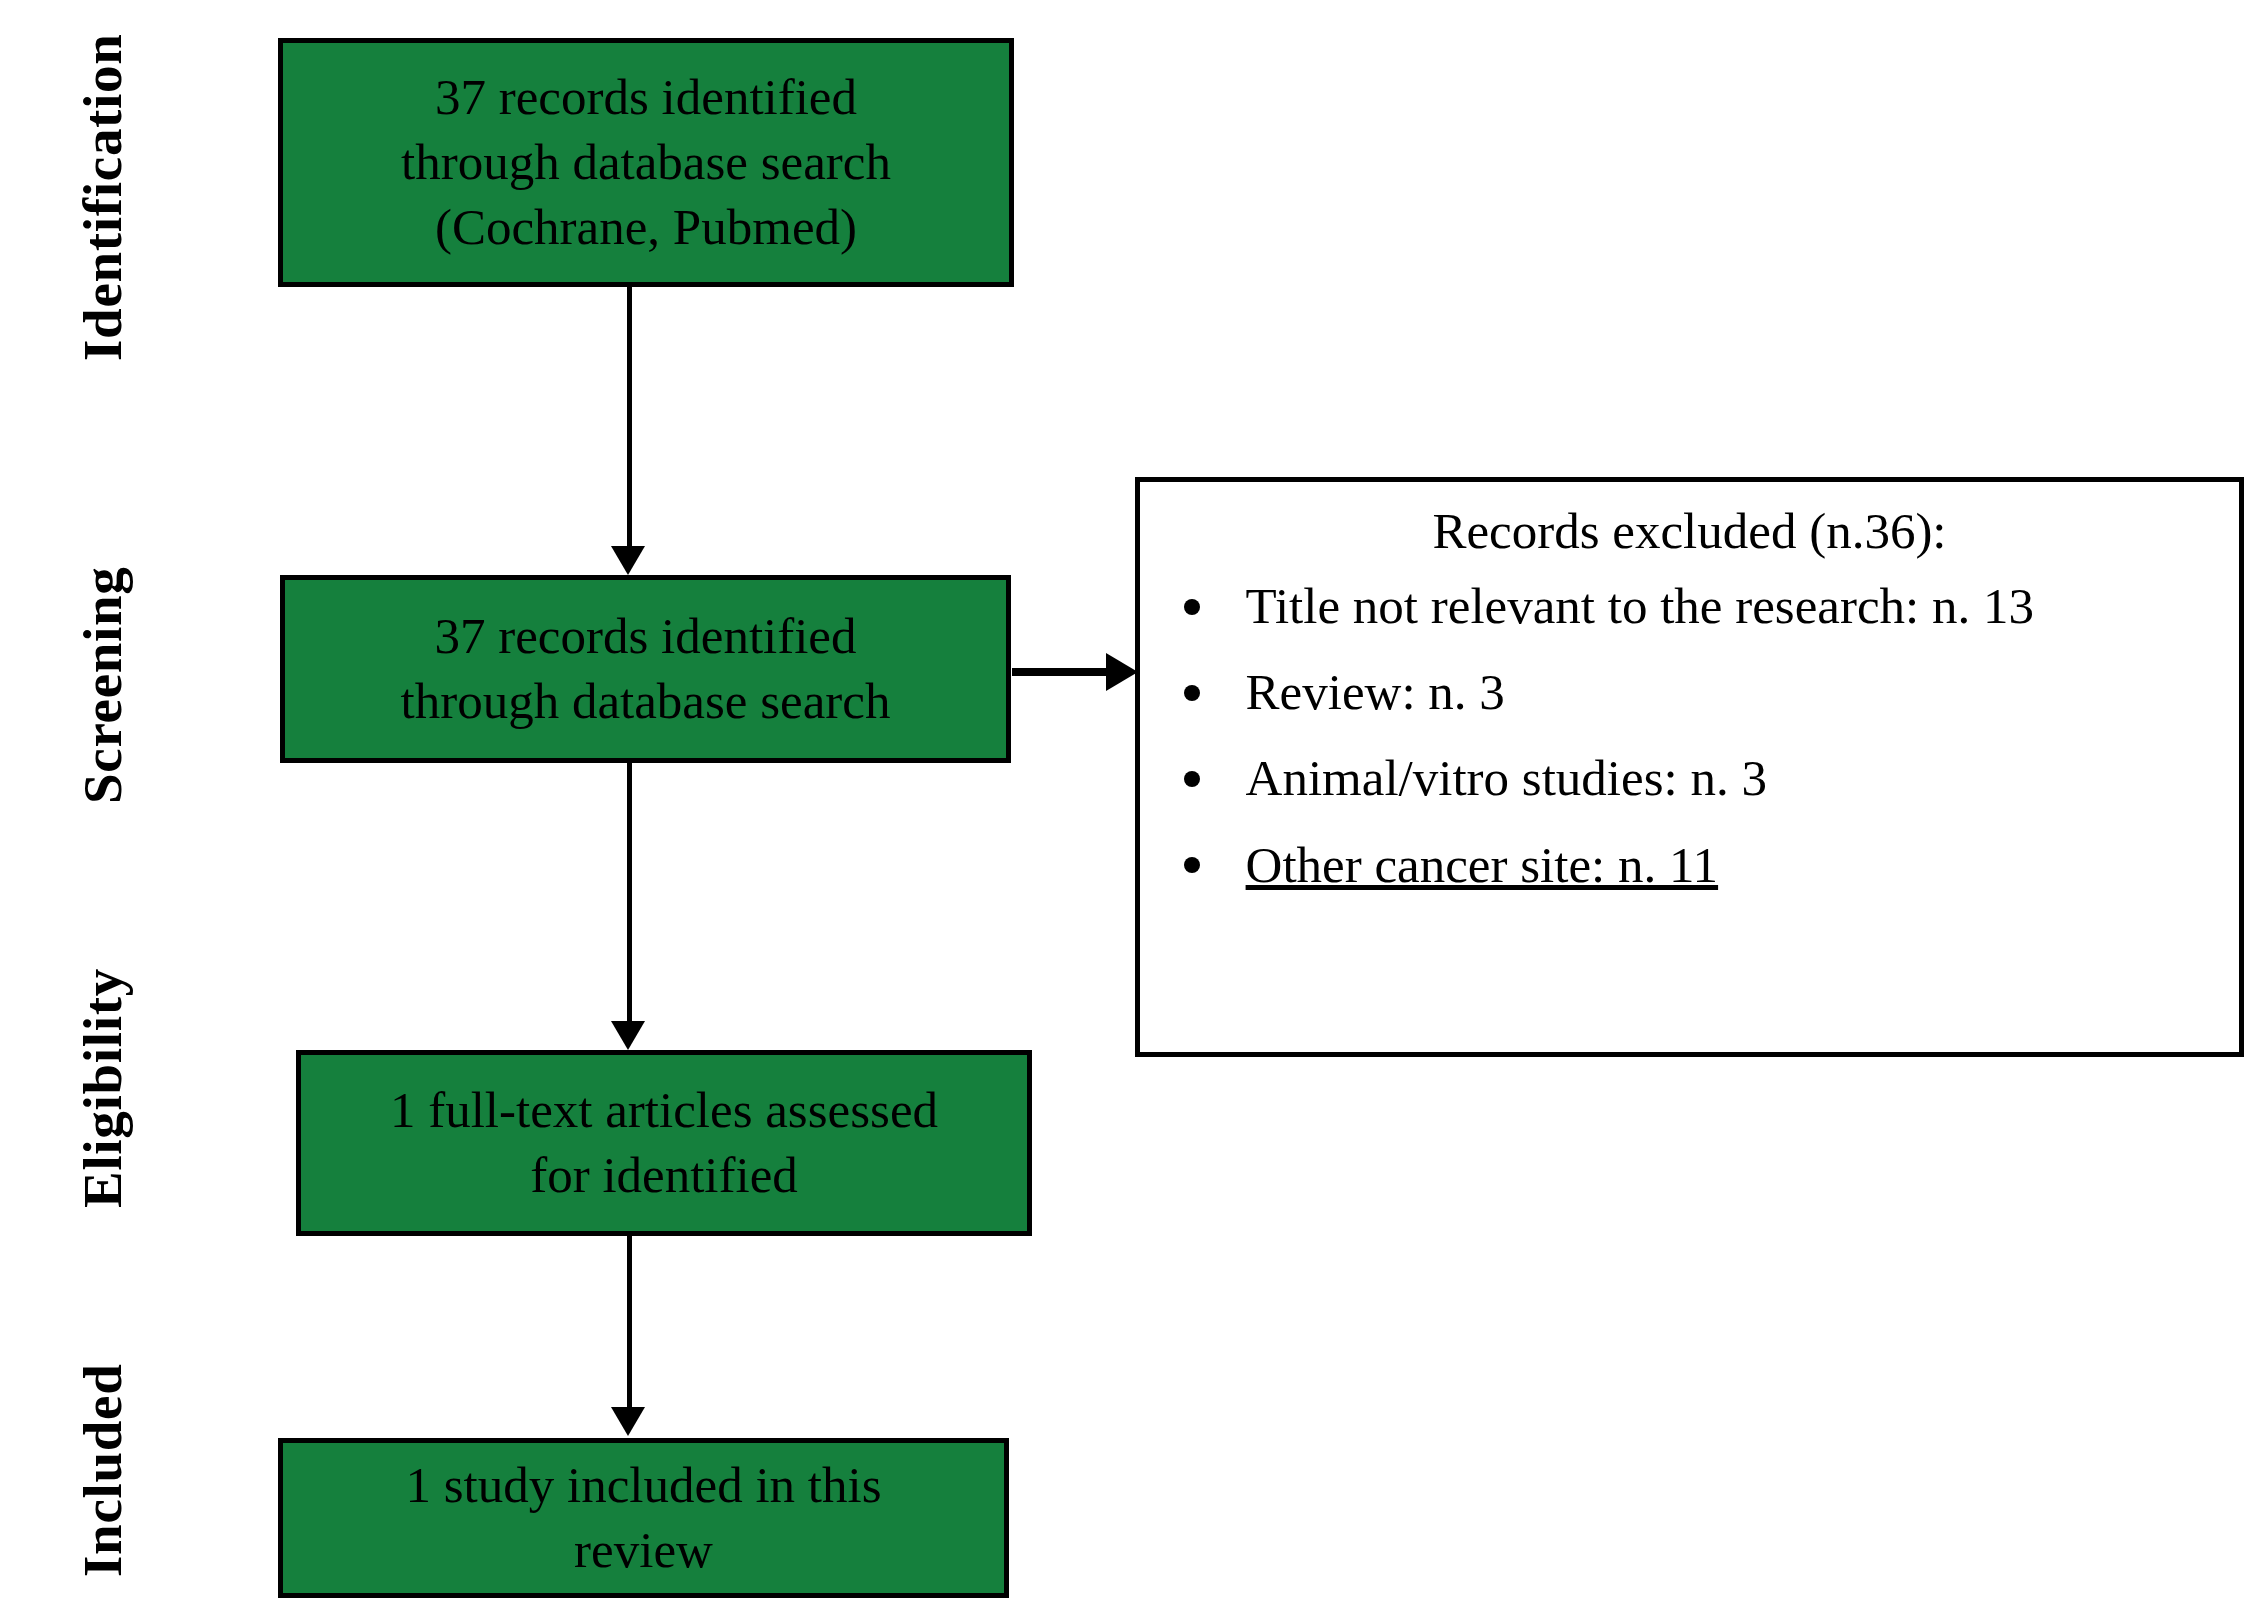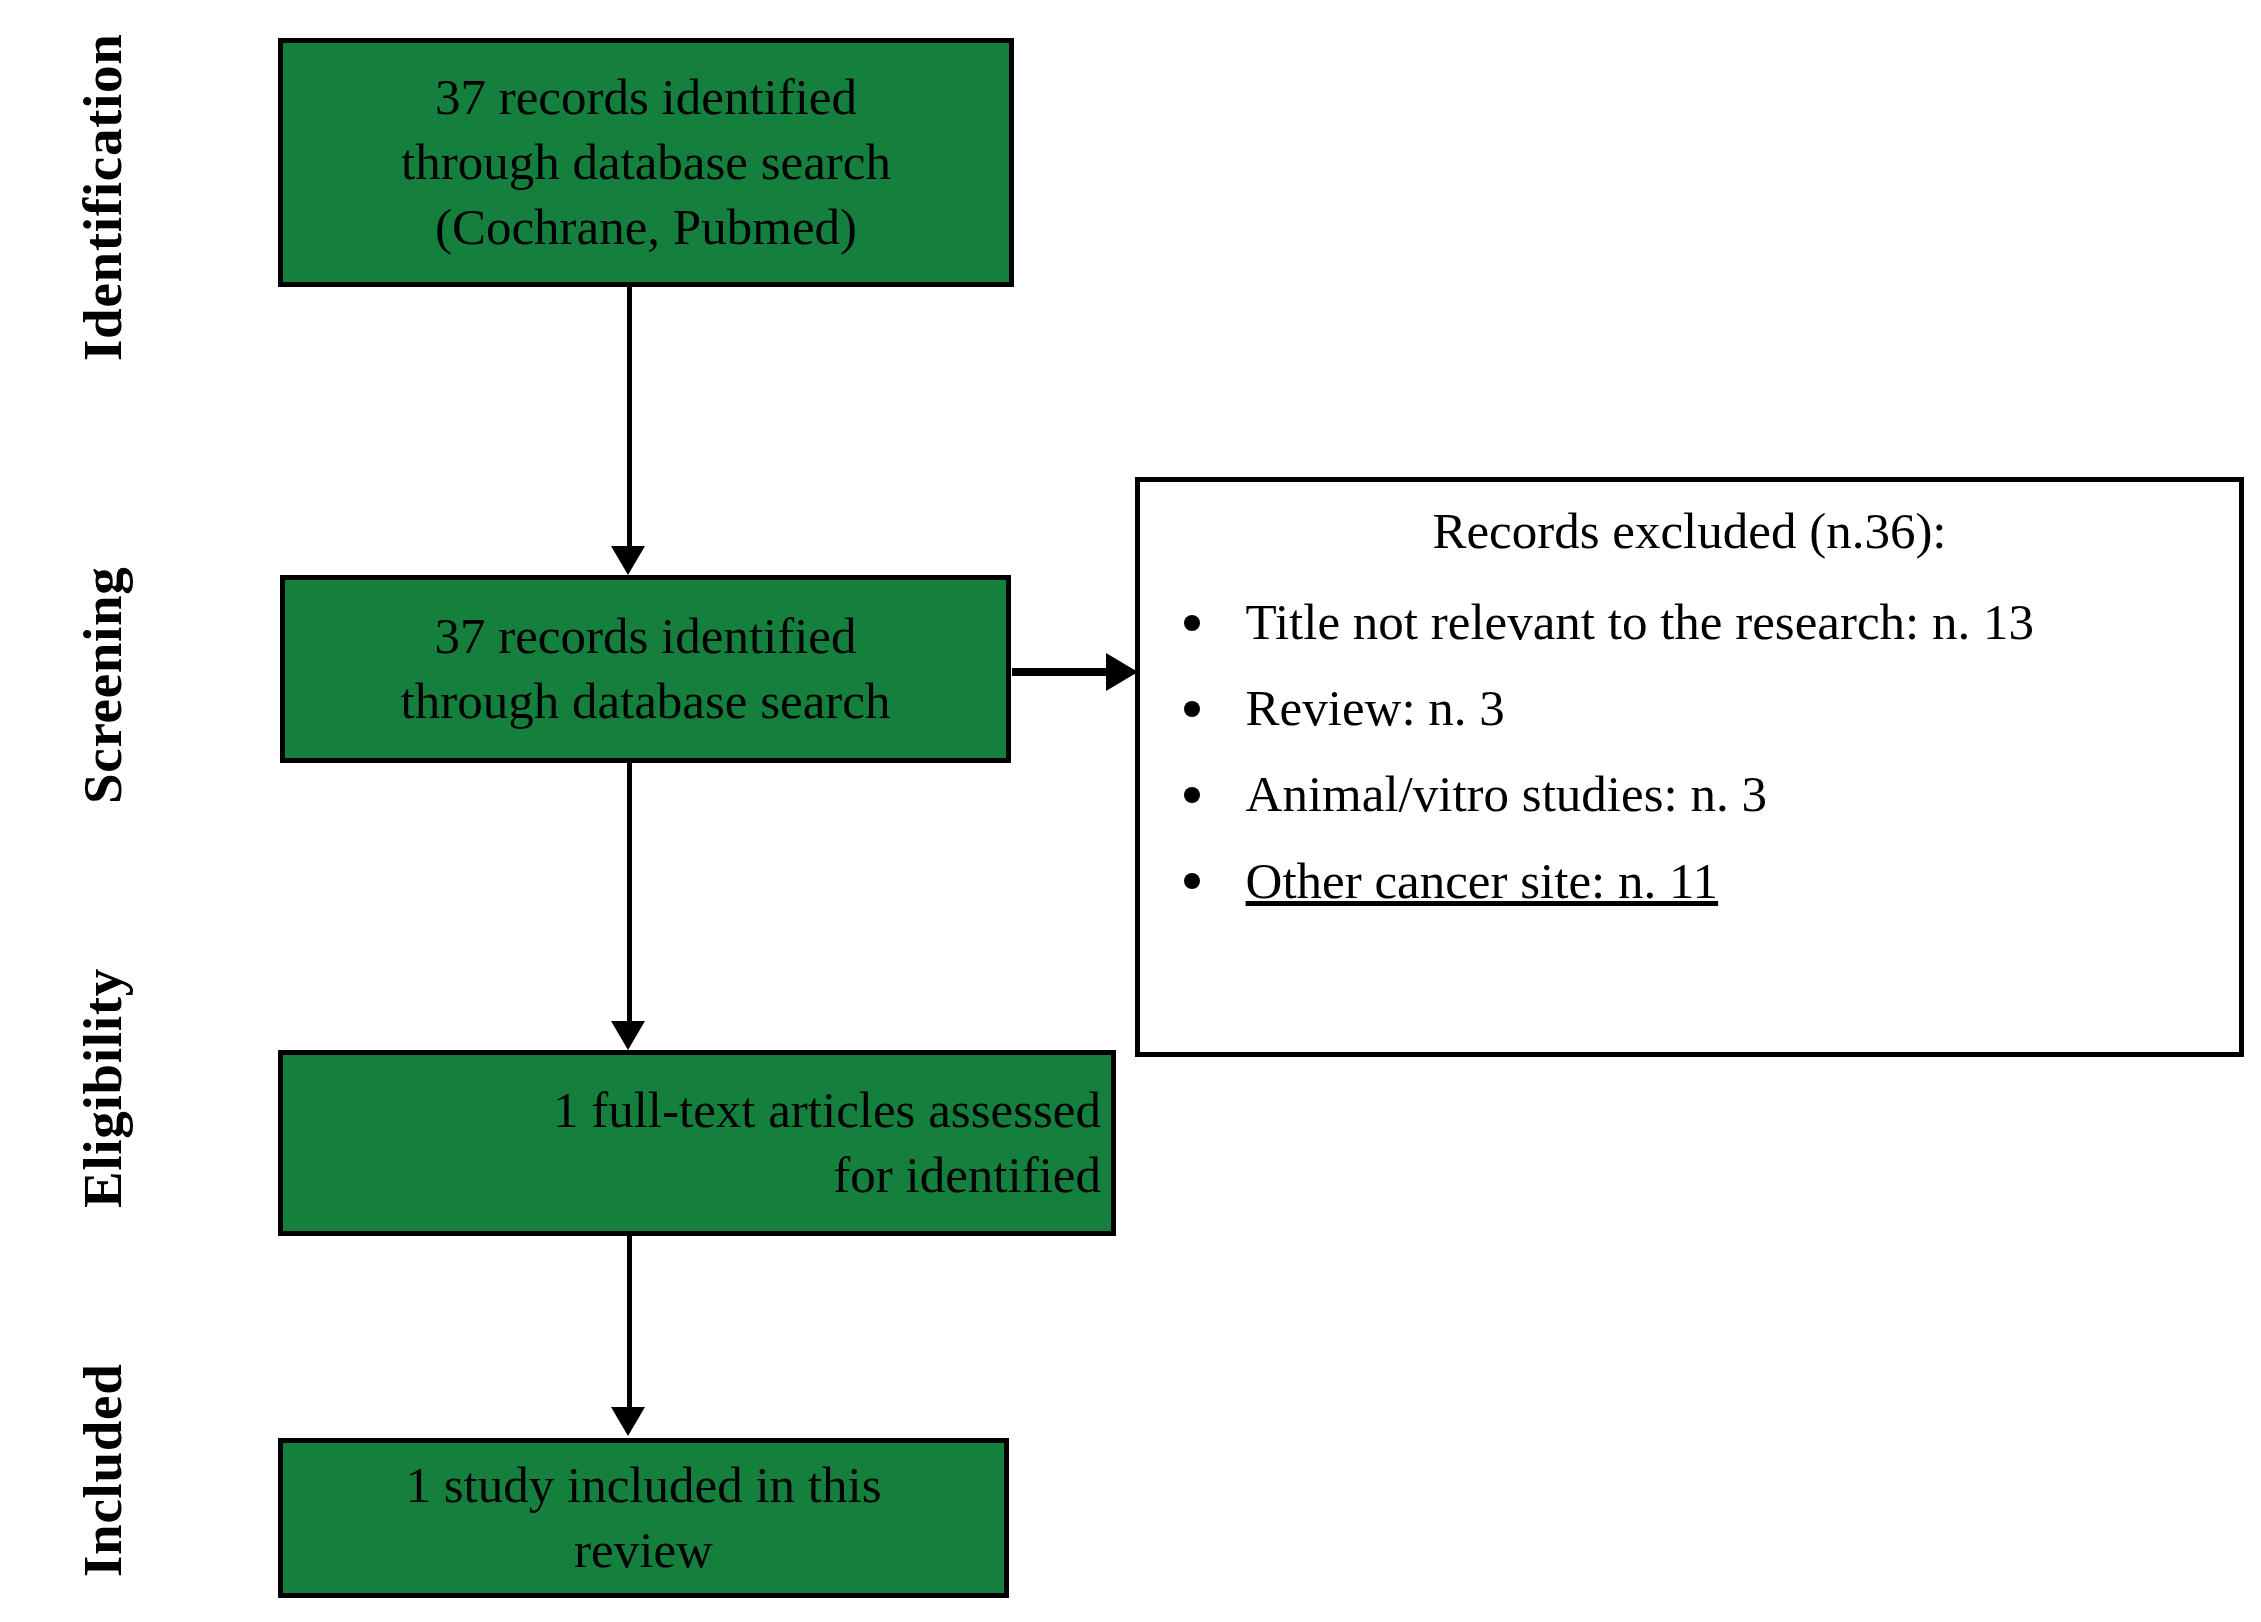--- a/index.html
+++ b/index.html
@@ -53,21 +53,21 @@
     box-sizing: border-box;
     background: #ffffff;
     border: 5px solid #000000;
     color: #000000;
     padding: 19px 24.6px 14.5px 24.6px;
   }
   .excl-title {
     text-align: center;
     font-size: 51px;
     line-height: 1.2;
-    margin-bottom: 32px;
+    margin-bottom: 16px;
   }
   .excl-list {
     list-style: none;
     margin: 0;
     padding: 0;
   }
   .excl-list li {
     position: relative;
     font-size: 51px;
     line-height: 1.12;
@@ -167,21 +167,21 @@
       <li>
         <span class="excl-bullet"></span>
         <span>Other cancer site: n. 11</span>
       </li>
     </ul>
   </div>
 
   <div class="v-line" style="left: 627px; top: 762px; height: 262px;"></div>
   <div class="v-arrowhead" style="left: 611px; top: 1021px;"></div>
 
-  <div class="flow-box" style="left: 278px; top: 1050px; width: 838px; height: 186px; text-align: right;">
+  <div class="flow-box" style="left: 296px; top: 1050px; width: 736px; height: 186px;">
     <span class="box-text">
       <span>1 full-text articles assessed</span><br>
       <span>for identified</span>
     </span>
   </div>
 
   <div class="v-line" style="left: 627px; top: 1236px; height: 173px;"></div>
   <div class="v-arrowhead" style="left: 611px; top: 1407px;"></div>
 
   <div class="flow-box" style="left: 278px; top: 1438px; width: 731px; height: 160px;">

